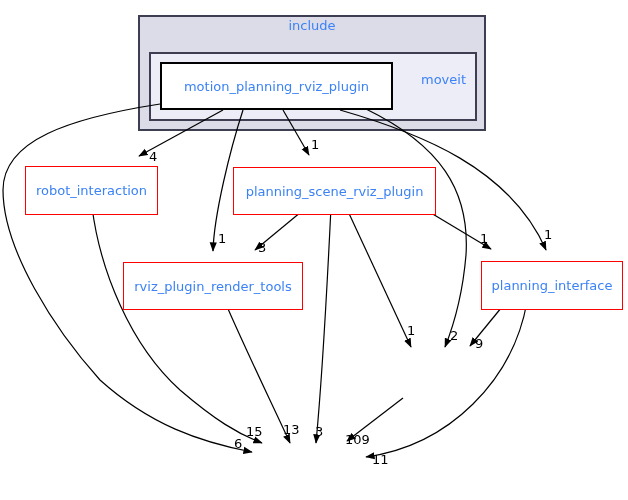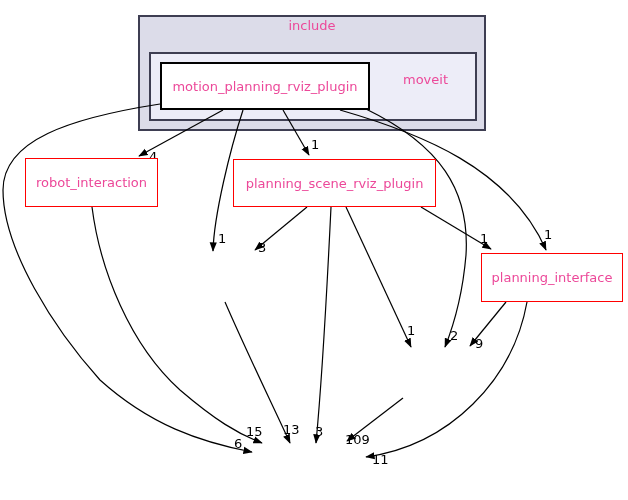--- a/index.html
+++ b/index.html
@@ -1,45 +1,45 @@
 <!DOCTYPE html>
 <html><head>
 <meta charset="utf-8">
 <style>
   html,body{margin:0;padding:0;background:#ffffff;}
   .canvas{
     position:relative;width:628px;height:500px;background:#ffffff;overflow:hidden;
-    font-family:"DejaVu Sans","Liberation Sans",sans-serif;font-size:13px;color:#ec4899;
+    font-family:"DejaVu Sans","Liberation Sans",sans-serif;font-size:13px;color:#3b82f6;
   }
   .cluster-outer{
     position:absolute;left:138px;top:15px;width:348px;height:116px;
     background:#dcdce9;border:2px solid #3e3e52;box-sizing:border-box;z-index:1;
   }
   .cluster-label{
     position:absolute;left:138px;top:18px;width:348px;text-align:center;z-index:2;
   }
   .cluster-inner{
     position:absolute;left:149px;top:52px;width:328px;height:69px;
     background:#ededf8;border:2px solid #3e3e52;box-sizing:border-box;z-index:2;
   }
   .moveit-label{
-    position:absolute;left:374px;top:52px;width:103px;height:55px;
+    position:absolute;left:392px;top:52px;width:103px;height:55px;
     display:flex;align-items:center;justify-content:center;z-index:3;
   }
   svg.edges{position:absolute;left:0;top:0;z-index:4;}
   .edge-line{fill:none;stroke:#000000;stroke-width:1.2px;}
   .edge-label{font-family:"DejaVu Sans","Liberation Sans",sans-serif;font-size:13px;fill:#000;}
   .node{
     position:absolute;background:#ffffff;box-sizing:border-box;z-index:5;
     display:flex;align-items:center;justify-content:center;text-align:center;
     white-space:nowrap;cursor:pointer;
   }
   .node-main{border:2px solid #000000;}
-  .node-dep{border:1.5px solid #ff0000;}
-  .n-mp{left:160px;top:62px;width:210px;height:48px;}
+  .node-dep{border:1.5px solid #ff0000;margin-top:8px;}
+  .n-mp{left:160px;top:62px;width:233px;height:48px;}
   .n-robot{left:25px;top:158px;width:133px;height:49px;}
   .n-ps{left:233px;top:159px;width:203px;height:48px;text-align:right;}
   .n-rviz{left:123px;top:254px;width:180px;height:48px;}
   .n-pi{left:481px;top:253px;width:142px;height:49px;}
   .n-planning{left:391px;top:351px;width:79px;height:48px;}
   .n-core{left:257px;top:446px;width:104px;height:47px;}
 </style>
 </head>
 <body>
 
@@ -92,17 +92,20 @@
 
   <div class="node node-main n-mp">
     <span>motion_planning_rviz_plugin</span>
   </div>
   <div class="node node-dep n-robot">
     <span>robot_interaction</span>
   </div>
   <div class="node node-dep n-ps">
     <span>planning_scene_rviz_plugin</span>
   </div>
+  <div class="node node-dep n-rviz">
+    <span>rviz_plugin_render_tools</span>
+  </div>
   <div class="node node-dep n-pi">
     <span>planning_interface</span>
   </div>
 
 </div>
 
 </body></html>

